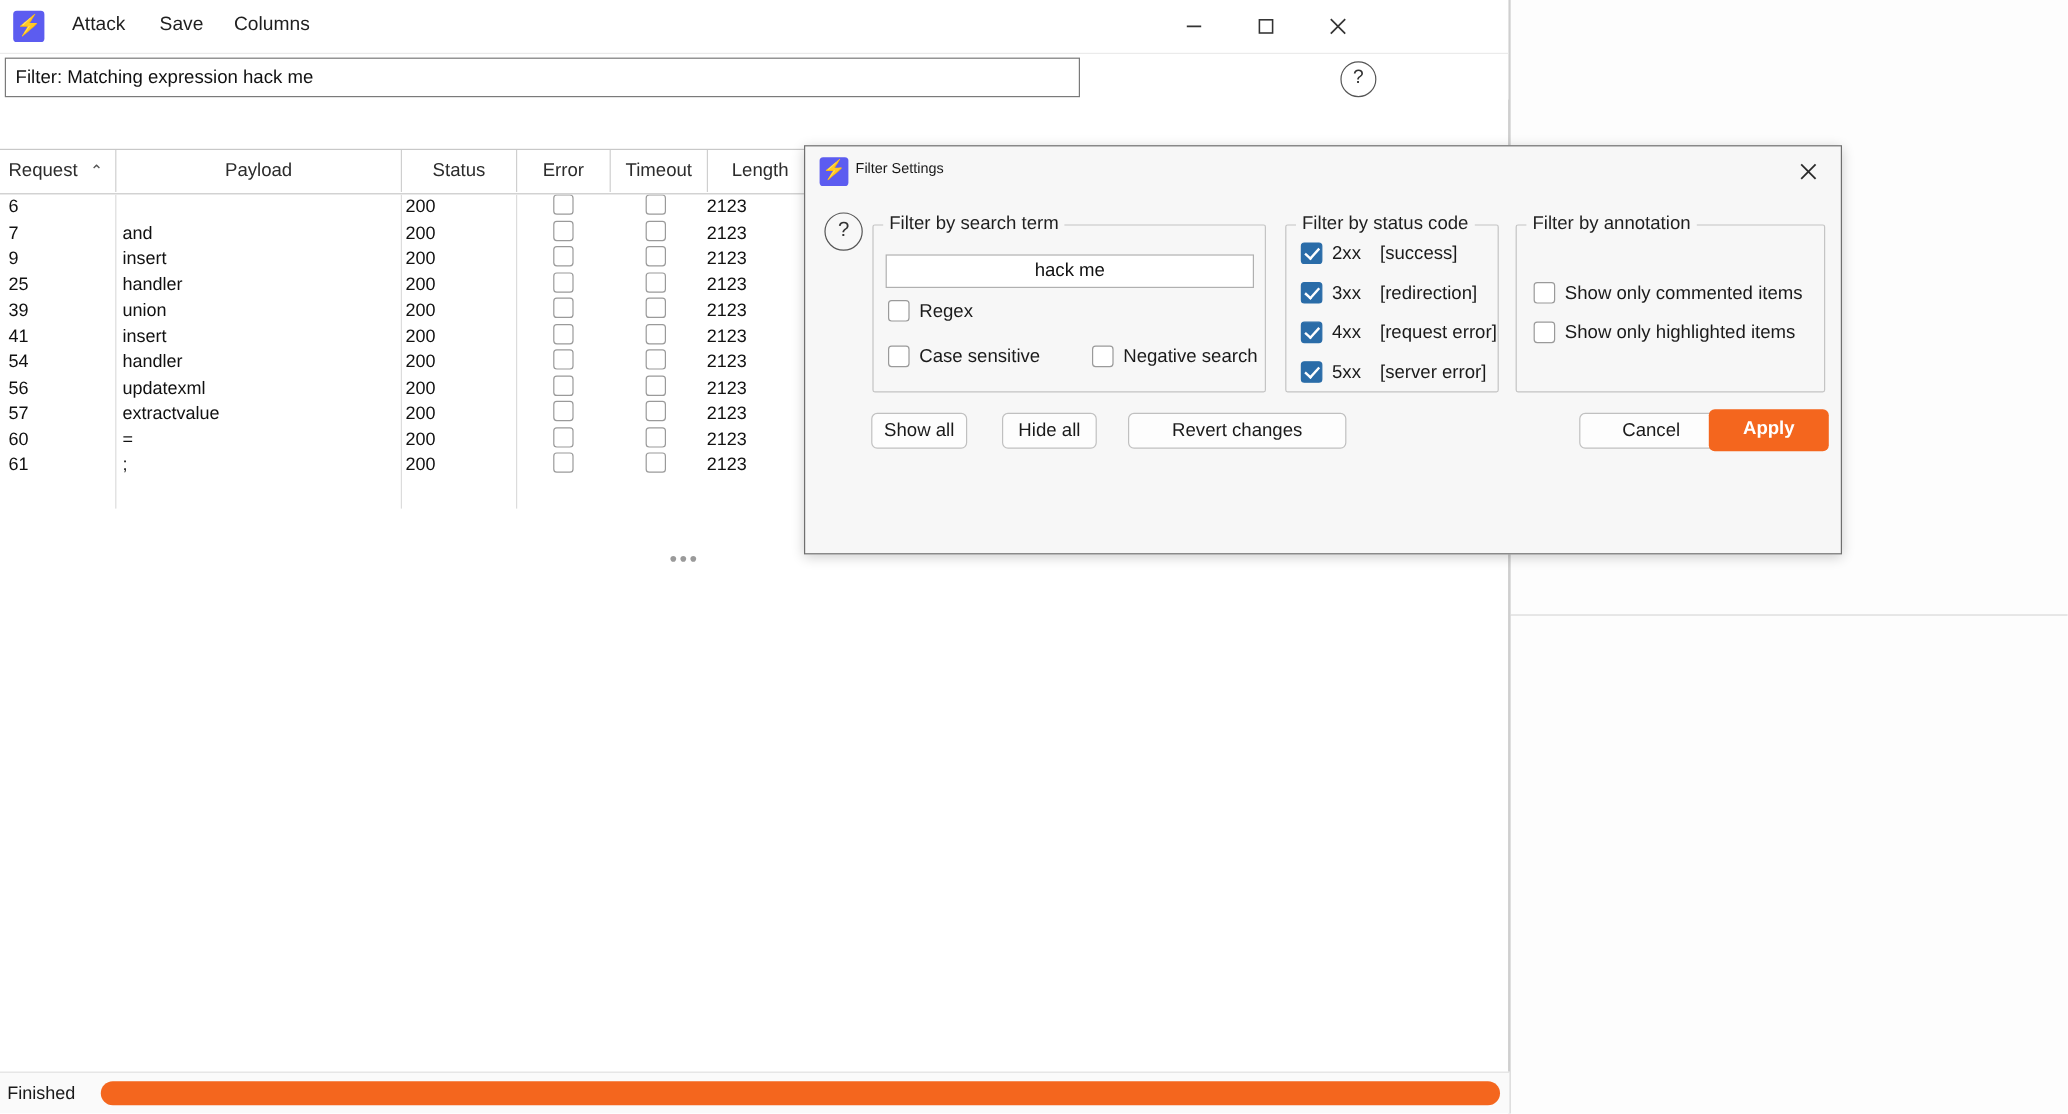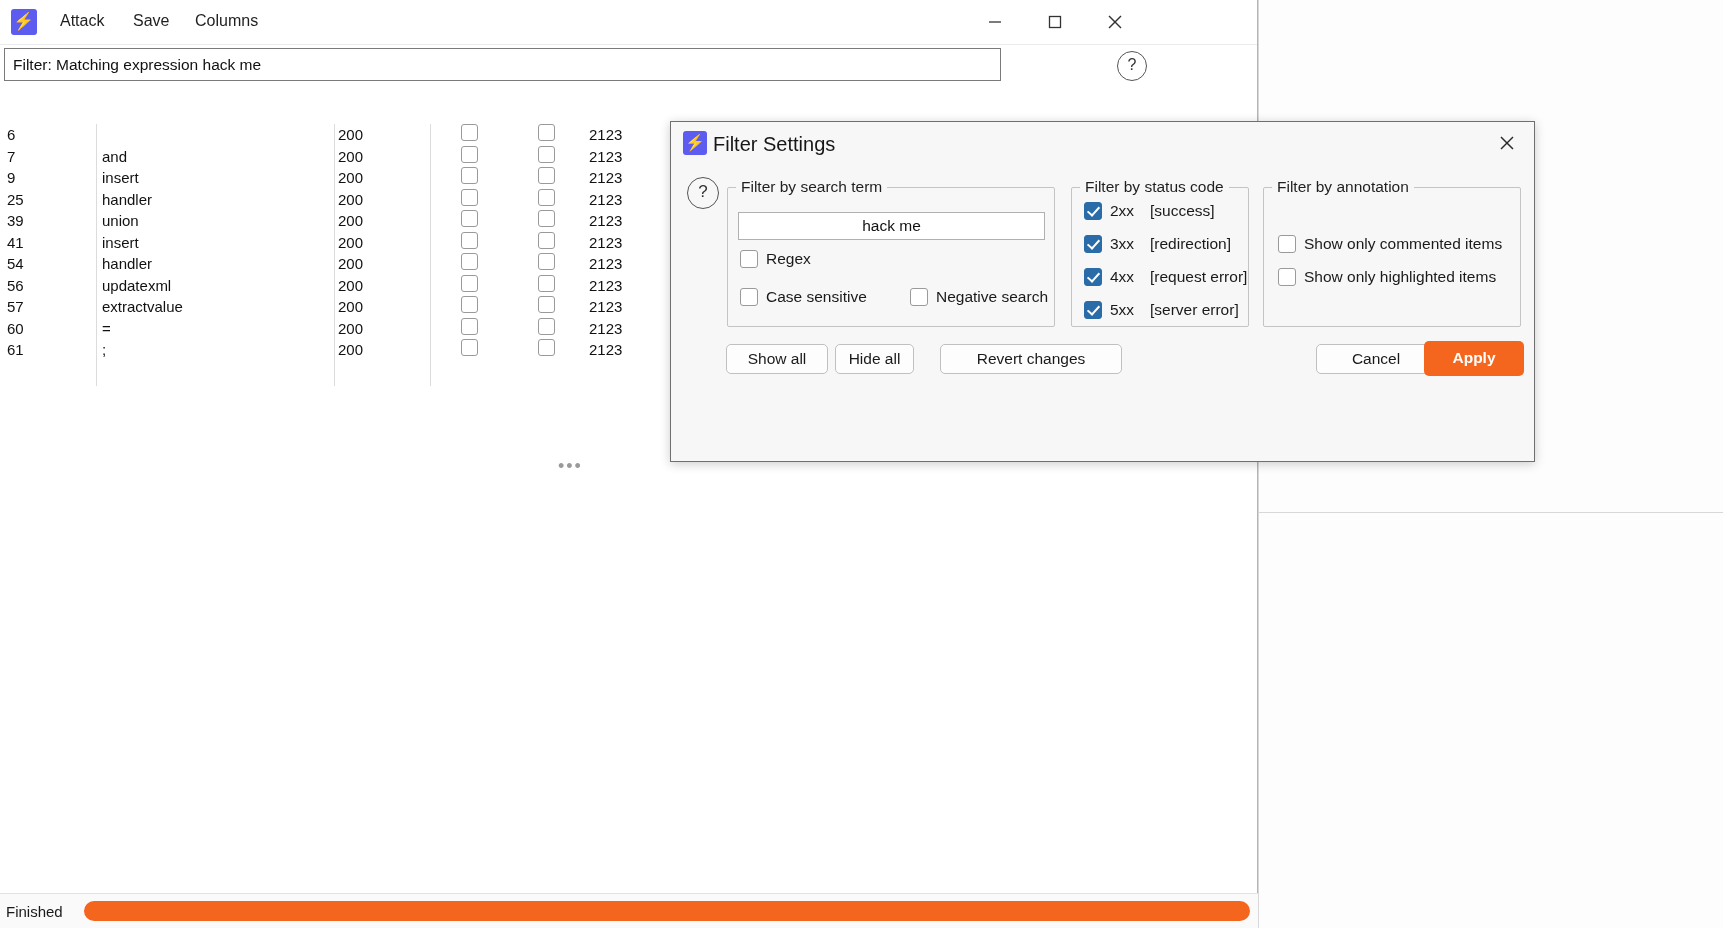--- a/index.html
+++ b/index.html
@@ -53,21 +53,21 @@
   .tab.active{border-bottom:3px solid #f05a28;}
   #tab-results{left:18px;}
   #tab-positions{left:119px;}
   #tab-payloads{left:227px;}
   #tab-resource{left:337px;}
   #tab-options{left:486px;}
 
   
   #filterbar{position:relative;height:38px;background:#ffffff;}
   #filter-input{
-    position:absolute;left:4px;top:3px;width:997px;height:33px;
+    position:absolute;left:4px;top:3px;width:896px;height:33px;
     border:1px solid #7a7a7a;background:#ffffff;box-sizing:border-box;
     font-size:15.5px;color:#111;padding:0 8px;line-height:31px;white-space:nowrap;overflow:hidden;
   }
   #filter-help{
     position:absolute;left:1117px;top:6px;width:28px;height:28px;border-radius:50%;
     border:1.6px solid #555;color:#333;font-size:16px;line-height:25px;text-align:center;cursor:default;
   }
 
   
   #results-table{position:absolute;left:0;top:124px;width:1150px;height:336px;background:#fff;}
@@ -95,21 +95,21 @@
   #progress-bar{position:absolute;left:84px;top:7px;width:1166px;height:20px;border-radius:10px;background:#f4661e;}
 
   
   #filter-dialog{
     position:absolute;left:670px;top:121px;width:865px;height:341px;
     background:#f7f7f7;border:1px solid #6f6f6f;
     box-shadow:0 2px 10px rgba(0,0,0,0.20);box-sizing:border-box;
   }
   #dlg-titlebar{position:relative;height:42px;}
   #dlg-logo{position:absolute;left:12px;top:9px;width:24px;height:24px;border-radius:3px;background:#5c5cf0;color:#fff;font-size:16px;line-height:24px;text-align:center;font-weight:bold;}
-  #dlg-title{position:absolute;left:42px;top:11px;font-size:20px;color:#171717;}
+  #dlg-title{position:absolute;left:42px;top:11px;font-size:12px;color:#171717;}
   #dlg-close{position:absolute;right:8px;top:4px;width:38px;height:34px;cursor:default;}
   #dlg-close svg{position:absolute;left:50%;top:50%;transform:translate(-50%,-50%);}
   #dlg-help{
     position:absolute;left:16px;top:55px;width:30px;height:30px;border-radius:50%;
     border:1.6px solid #555;color:#333;font-size:17px;line-height:27px;text-align:center;cursor:default;
   }
   .group{
     position:absolute;border:1px solid #c4c4c4;background:transparent;box-sizing:border-box;border-radius:2px;
   }
   .group-title{
@@ -134,21 +134,21 @@
     content:"";position:absolute;left:5px;top:1px;width:5px;height:10px;
     border:solid #fff;border-width:0 2.4px 2.4px 0;transform:rotate(42deg);
   }
   .code{display:inline-block;width:40px;}
 
   .dlgbtn{
     position:absolute;height:30px;line-height:28px;text-align:center;
     background:#fdfdfd;border:1px solid #c0c0c0;border-radius:5px;
     font-size:15.5px;color:#1a1a1a;box-sizing:border-box;cursor:default;
   }
-  #btn-showall{left:55px;top:222px;width:102px;}
+  #btn-showall{left:55px;top:222px;width:80px;}
   #btn-hideall{left:164px;top:222px;width:79px;}
   #btn-revert{left:269px;top:222px;width:182px;}
   #btn-cancel{left:645px;top:222px;width:120px;}
   #btn-apply{
     left:753px;top:219px;width:100px;height:35px;line-height:33px;text-align:center;
     background:#f4661e;border:none;border-radius:5px;color:#fff;font-size:15.5px;font-weight:bold;
     position:absolute;box-sizing:border-box;cursor:default;
   }
 </style>
 </head>
@@ -184,20 +184,31 @@
     </div>
   </div>
 
 
   <div id="filterbar">
     <div id="filter-input">Filter: Matching expression hack me</div>
     <div id="filter-help">?</div>
   </div>
 
   <div id="results-table">
+    <div id="table-header">
+      <div class="th" style="left:0;width:97px;text-align:left;padding-left:7px;">
+        <span>Request</span>
+        <span style="font-size:13px;margin-left:6px;color:#555;">⌃</span>
+      </div>
+      <div class="th" style="left:97px;width:238px;">Payload</div>
+      <div class="th" style="left:335px;width:96px;">Status</div>
+      <div class="th" style="left:431px;width:78px;">Error</div>
+      <div class="th" style="left:509px;width:81px;">Timeout</div>
+      <div class="th" style="left:590px;width:88px;">Length</div>
+    </div>
 
     <div id="table-body">
 
       <div class="colsep" style="left:96px;"></div>
       <div class="colsep" style="left:334px;"></div>
       <div class="colsep" style="left:430px;"></div>
 
       <div class="tr">
         <div class="td" style="left:7px;">6</div>
         <div class="td" style="left:102px;"></div>

